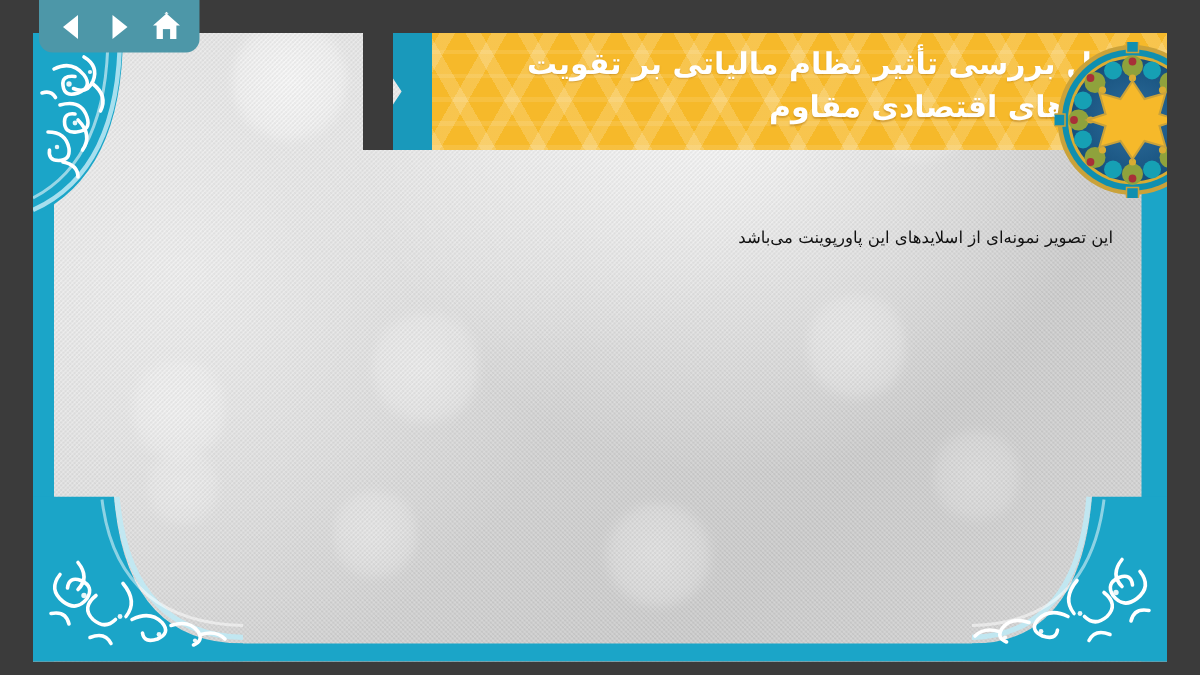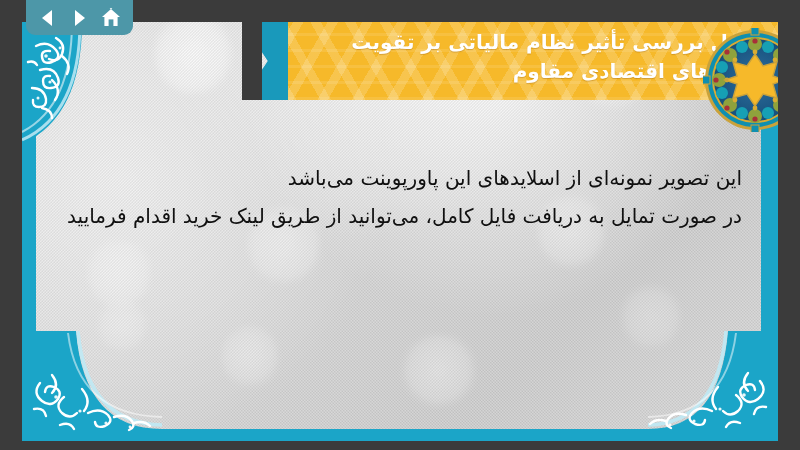--- a/index.html
+++ b/index.html
@@ -164,27 +164,27 @@
     position: absolute;
     left: 681px; top: 6px;
     width: 104px; height: 104px;
     z-index: 30;
   }
   .medallion svg { display: block; }
 
   
   .body-text {
     position: absolute;
-    right: 36px; top: 137px;
+    right: 36px; top: 126px;
     width: 600px;
     z-index: 18;
     direction: rtl;
     text-align: right;
     color: #101010;
-    font-size: 20px;
+    font-size: 11px;
     line-height: 1.92;
     font-family: "DejaVu Sans", "Liberation Sans", sans-serif;
   }
   .body-text p { margin: 0; white-space: nowrap; }
 </style>
 </head>
 <body>
 
 <div id="app">
 
@@ -379,17 +379,16 @@
           <rect x="48" y="-1" width="8" height="8"></rect>
           <rect x="48" y="97" width="8" height="8"></rect>
           <rect x="-1" y="48" width="8" height="8"></rect>
           <rect x="97" y="48" width="8" height="8"></rect>
         </g>
       </svg>
     </div>
 
     <div class="body-text">
       <p>این تصویر نمونه‌ای از اسلایدهای این پاورپوینت می‌باشد</p>
-      <p>در صورت تمایل به دریافت فایل کامل، می‌توانید از طریق لینک خرید اقدام فرمایید</p>
     </div>
 
   </div>
 </div>
 
 </body></html>

